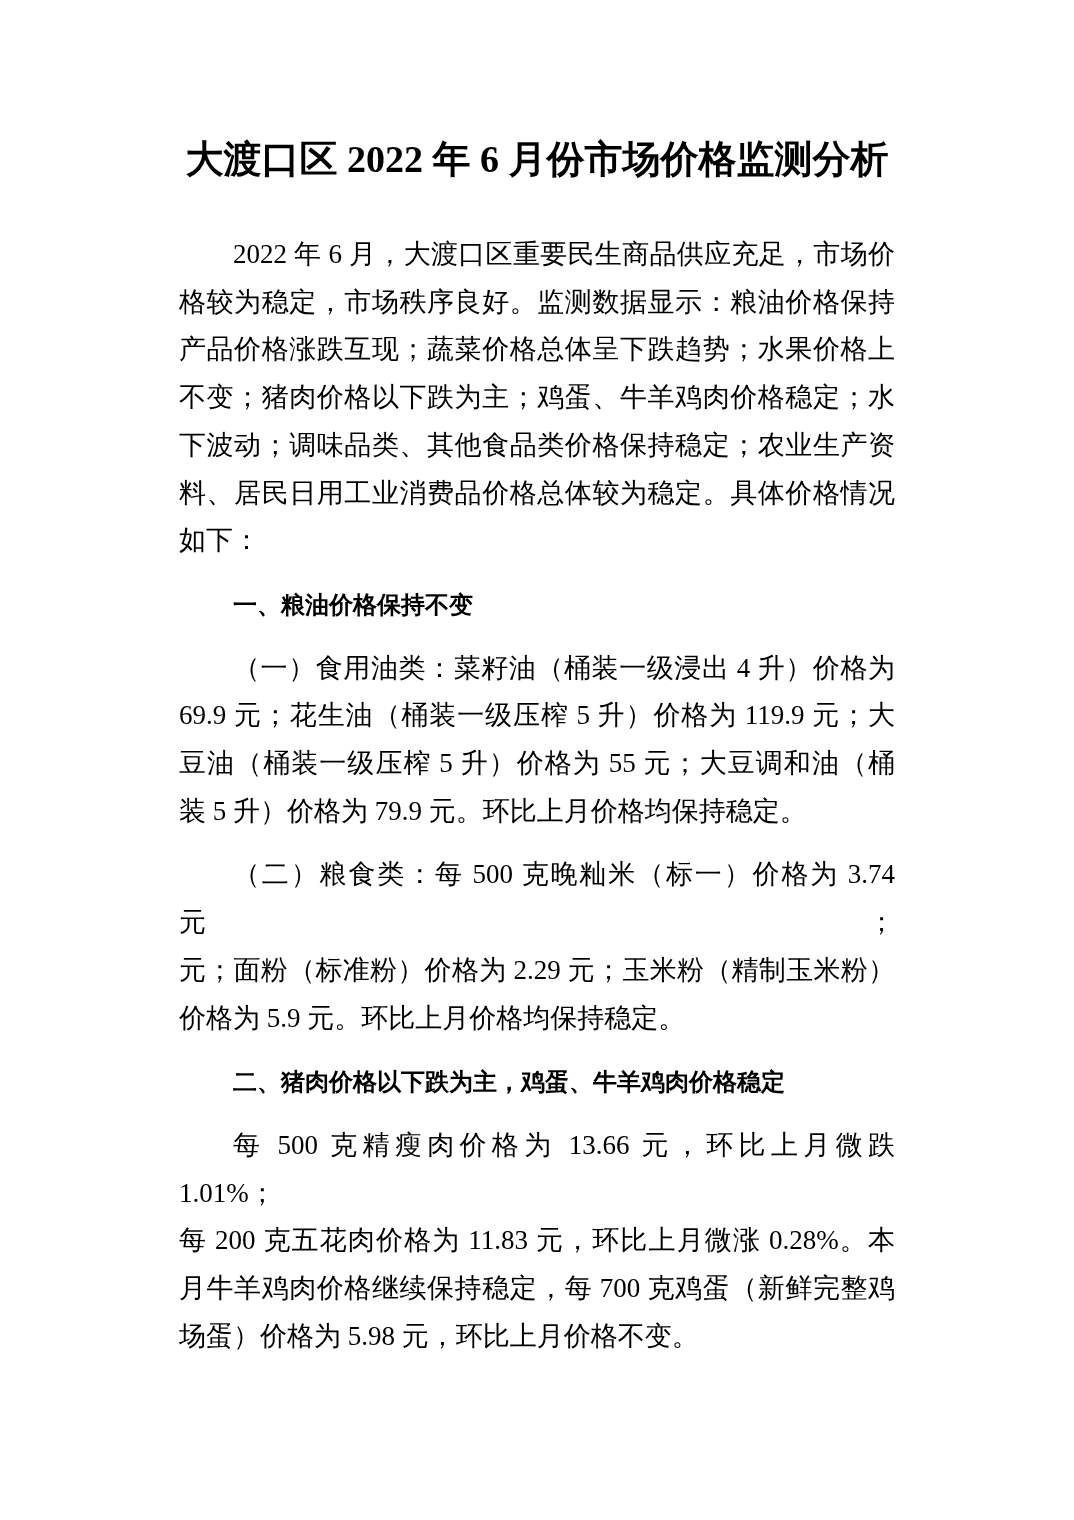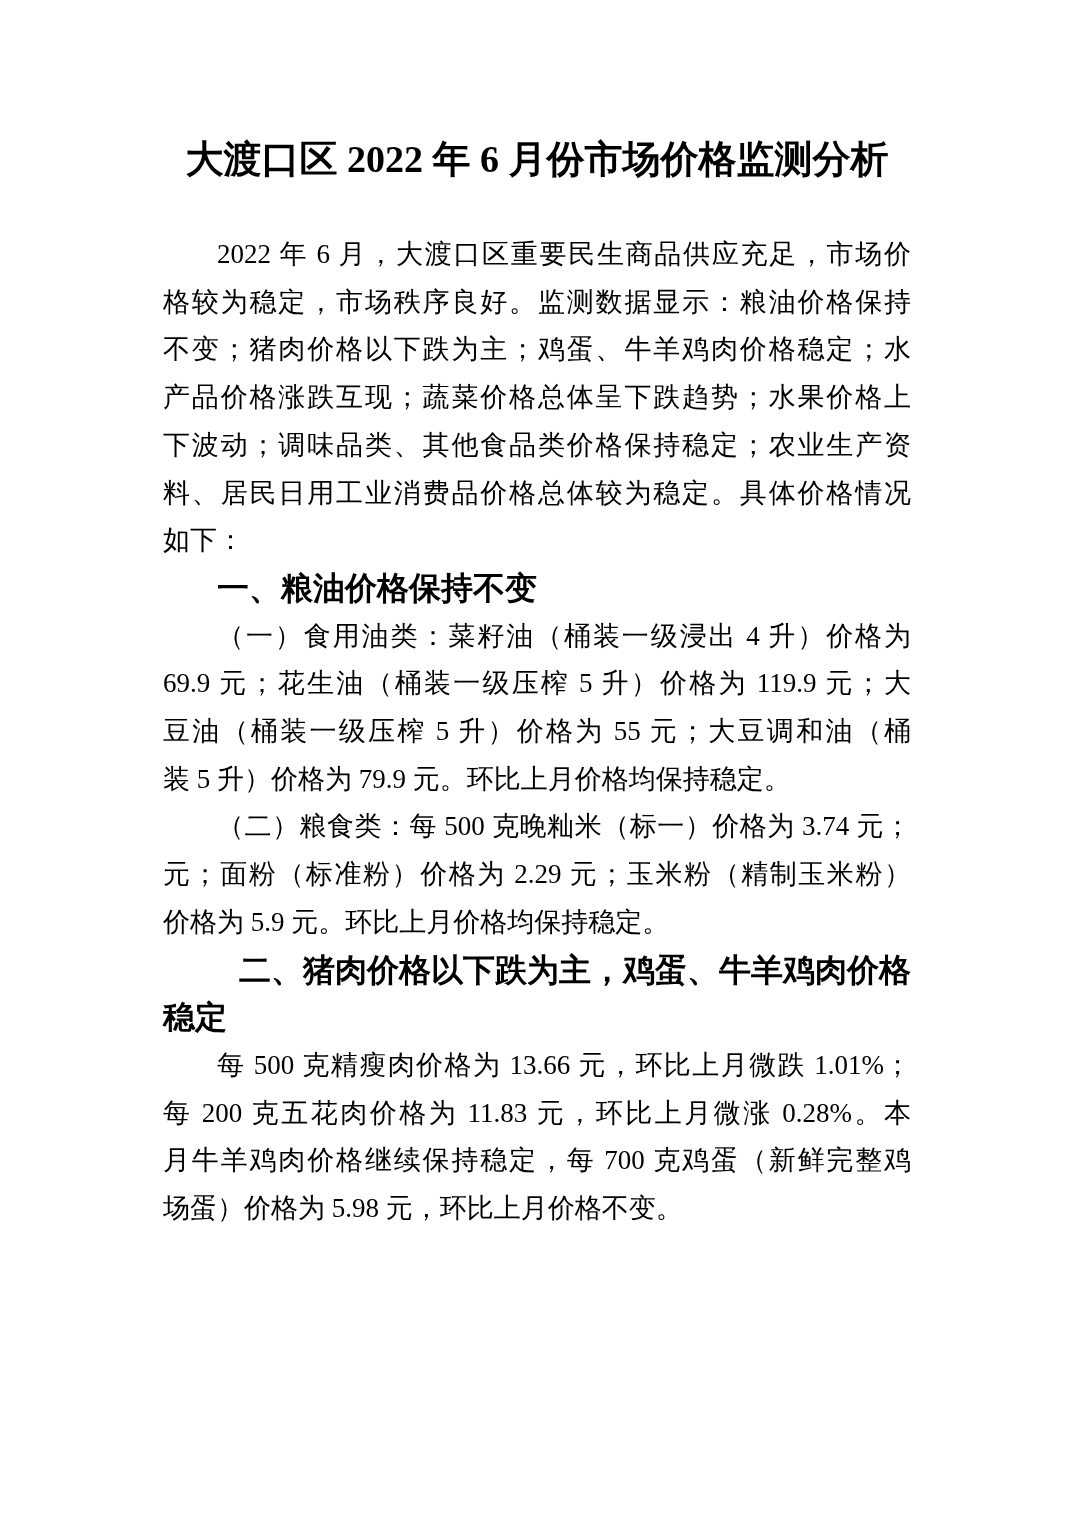--- a/index.html
+++ b/index.html
@@ -23,54 +23,54 @@
     margin: 0 0 45px 0;
     font-size: 38px;
     font-weight: 700;
     line-height: 54px;
     text-align: center;
     white-space: nowrap;
     letter-spacing: 0px;
     font-family: "Liberation Serif", serif;
   }
   .block {
-    margin: 0;
+    margin: 16px;
     font-size: 27px;
     line-height: 47.7px;
   }
   .block .line {
     text-align: justify;
     text-align-last: justify;
     text-justify: inter-character;
   }
   .block .line.last {
     text-align-last: left;
   }
   .block .line.first {
     text-indent: 54px;
   }
   .block.heading .line {
     font-family: "Liberation Sans", sans-serif;
     font-weight: 700;
-    font-size: 32px;
+    font-size: 24px;
     text-align: right;
     text-align-last: left;
   }
 </style>
 </head>
 <body>
 
 <div class="page">
   <h1 class="doc-title">大渡口区 2022 年 6 月份市场价格监测分析</h1>
   <div id="doc-body">
       <div class="block body">
         <div class="line first">2022 年 6 月，大渡口区重要民生商品供应充足，市场价</div>
         <div class="line">格较为稳定，市场秩序良好。监测数据显示：粮油价格保持</div>
+        <div class="line">产品价格涨跌互现；蔬菜价格总体呈下跌趋势；水果价格上</div>
         <div class="line">不变；猪肉价格以下跌为主；鸡蛋、牛羊鸡肉价格稳定；水</div>
-        <div class="line">产品价格涨跌互现；蔬菜价格总体呈下跌趋势；水果价格上</div>
         <div class="line">下波动；调味品类、其他食品类价格保持稳定；农业生产资</div>
         <div class="line">料、居民日用工业消费品价格总体较为稳定。具体价格情况</div>
         <div class="line last">如下：</div>
       </div>
       <div class="block heading">
         <div class="line first last">一、粮油价格保持不变</div>
       </div>
       <div class="block body">
         <div class="line first">（一）食用油类：菜籽油（桶装一级浸出 4 升）价格为</div>
         <div class="line">69.9 元；花生油（桶装一级压榨 5 升）价格为 119.9 元；大</div>

